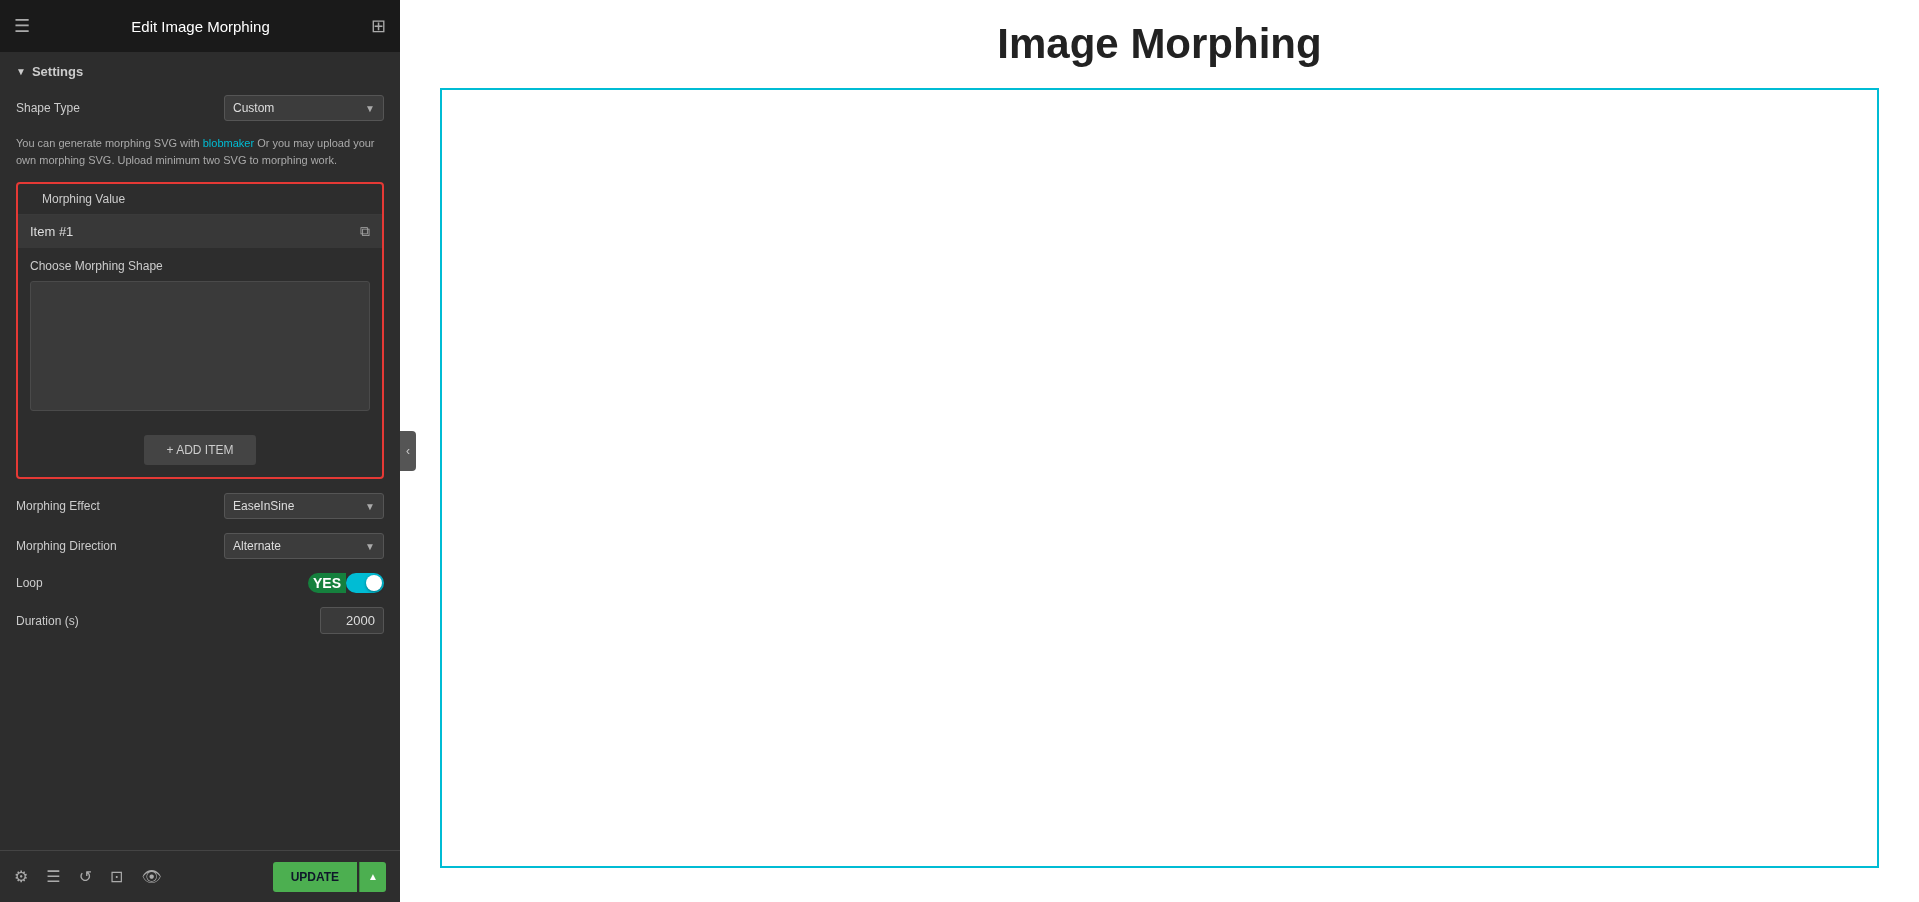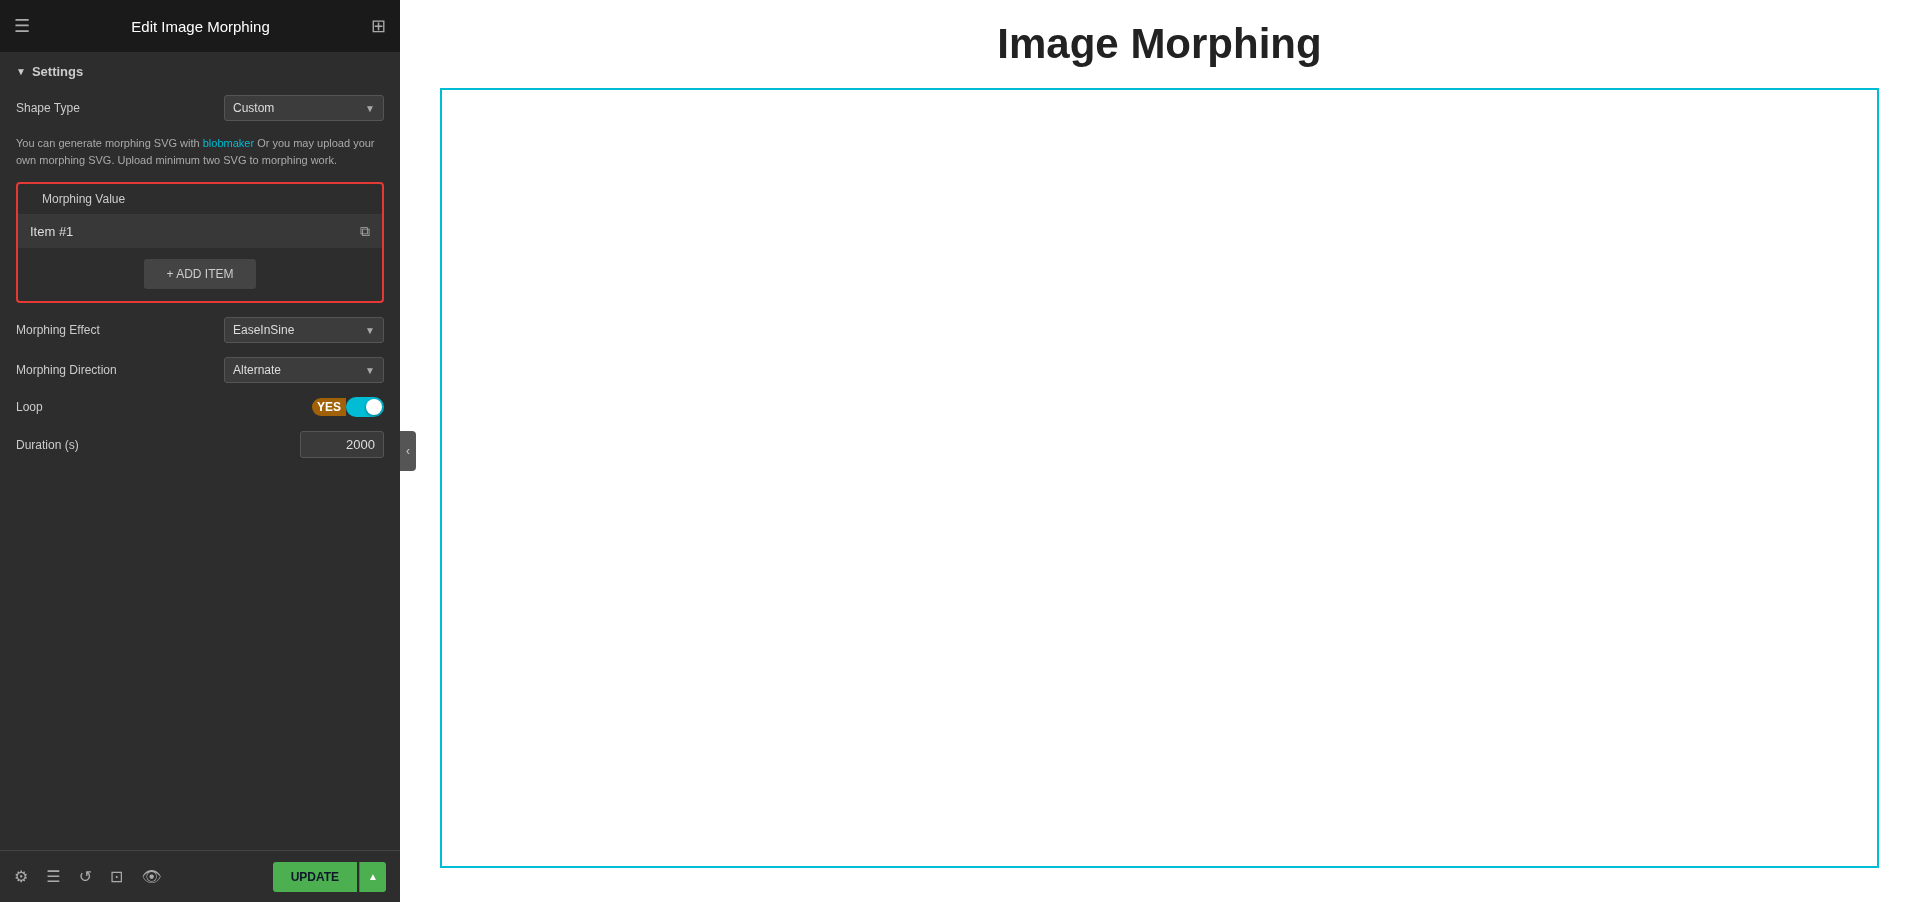--- a/index.html
+++ b/index.html
@@ -170,23 +170,23 @@
       gap: 6px;
     }
 
     
     .toggle-container {
       display: flex;
       align-items: center;
       gap: 0;
     }
     .toggle-label {
-      font-size: 12px;
+      font-size: 14px;
       color: #fff;
-      background: #a16207;
+      background: #15803d;
       padding: 2px 5px;
       border-radius: 10px 0 0 10px;
       font-weight: bold;
     }
     .toggle-track {
       width: 38px;
       height: 20px;
       background: #00bcd4;
       border-radius: 10px;
       position: relative;
@@ -205,21 +205,21 @@
     }
 
     
     .duration-input {
       background: #3a3a3a;
       border: 1px solid #555;
       color: #ddd;
       font-size: 13px;
       padding: 5px 8px;
       border-radius: 3px;
-      width: 84px;
+      width: 64px;
       text-align: right;
     }
 
     
     .sidebar-footer {
       position: absolute;
       bottom: 0;
       left: 0;
       right: 0;
       background: #2d2d2d;
@@ -339,20 +339,24 @@
       </div>
 
       <div class="morphing-value-box">
         <div class="morphing-value-header">Morphing Value</div>
 
         <div class="morphing-item">
           <span class="morphing-item-label">Item #1</span>
           <span class="morphing-item-icon">⧉</span>
         </div>
 
+        <div class="morphing-shape-section">
+          <div class="morphing-shape-label">Choose Morphing Shape</div>
+          <textarea class="morphing-shape-textarea" style=""></textarea>
+        </div>
 
         <div class="add-item-row">
           <button class="add-item-btn">+ ADD ITEM</button>
         </div>
       </div>
 
       <div class="form-row">
         <span class="form-label">Morphing Effect</span>
         <div class="dropdown">
           <span>EaseInSine</span>

